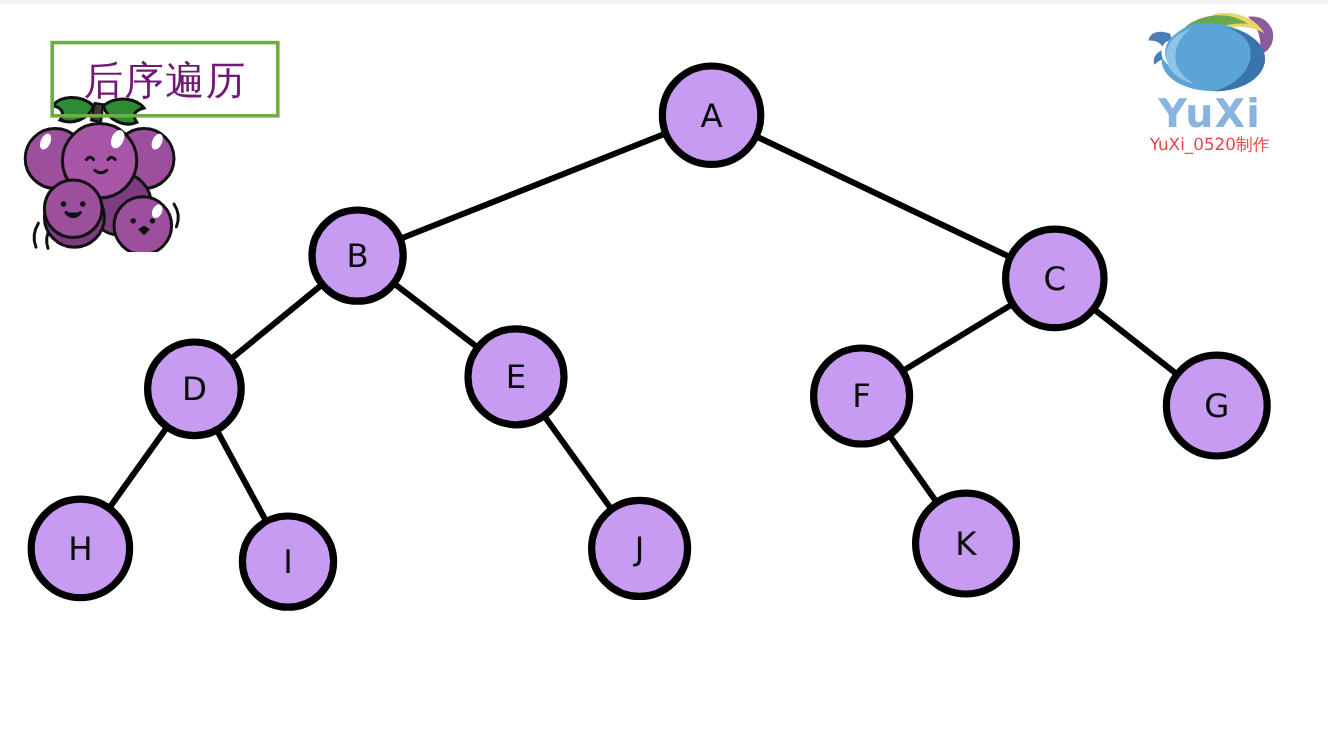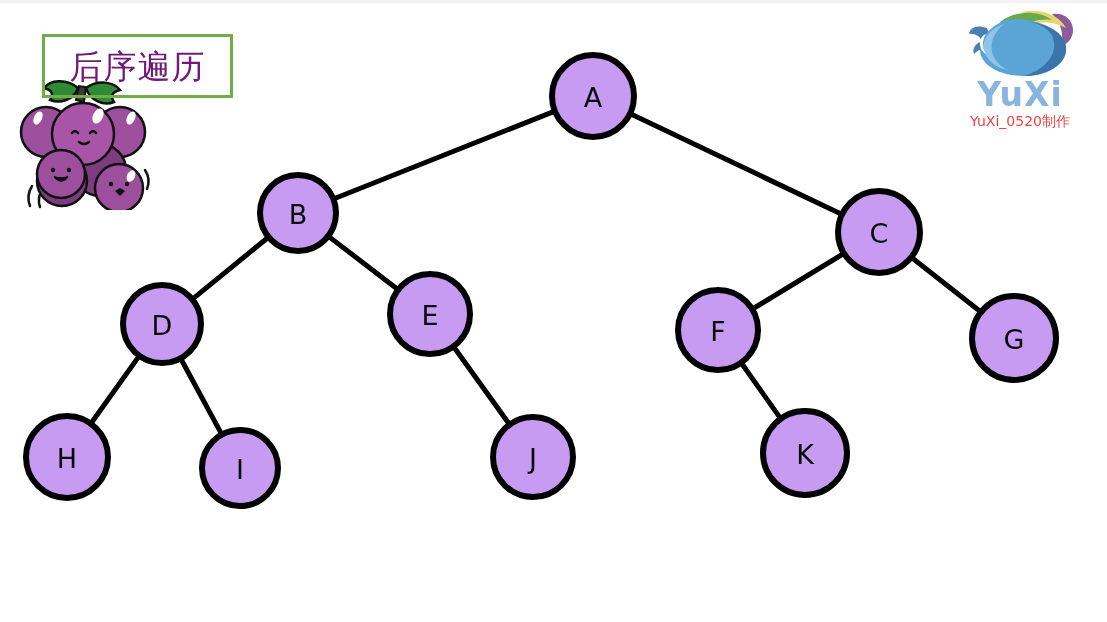--- a/index.html
+++ b/index.html
@@ -52,21 +52,21 @@
     position: absolute;
     left: 14px;
     top: 78px;
     width: 152px;
     height: 132px;
     z-index: 4;
   }
   
   #watermark {
     position: absolute;
-    right: 12px;
+    right: 24px;
     top: 8px;
     width: 150px;
     z-index: 5;
     text-align: center;
   }
   #wm-logo { display: block; margin: 0 auto; }
   #wm-name {
     font-family: "DejaVu Sans", "Liberation Sans", sans-serif;
     font-weight: bold;
     font-size: 33px;

